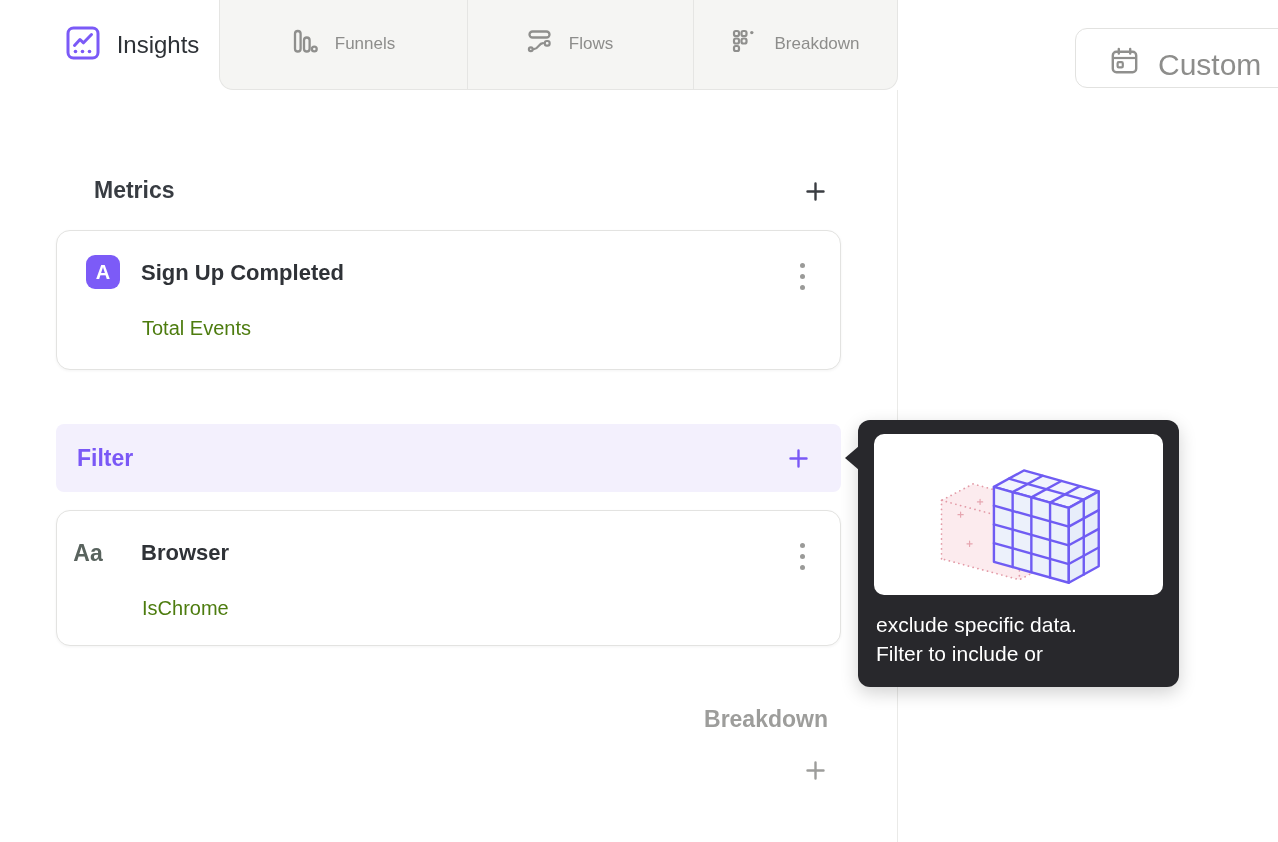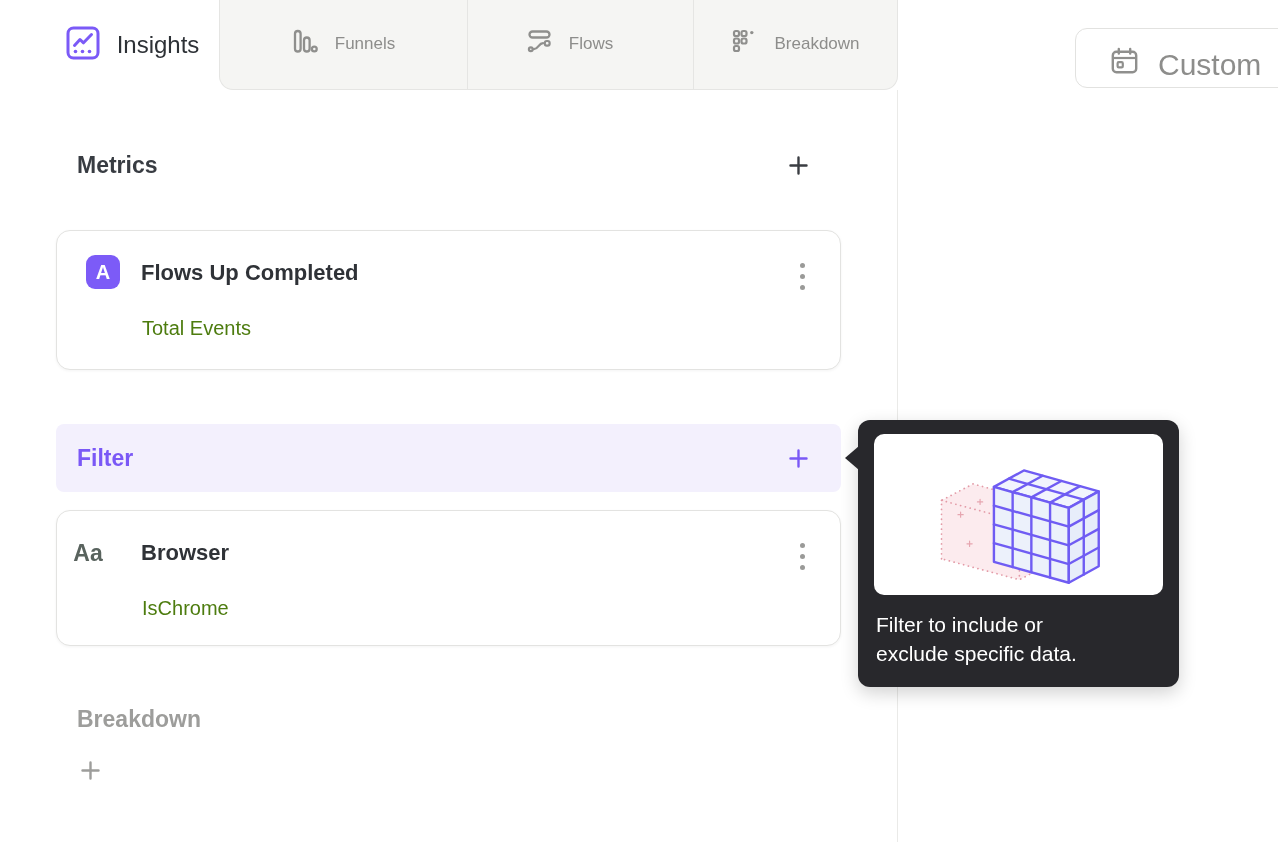--- a/index.html
+++ b/index.html
@@ -25,22 +25,22 @@
   .v-divider { position:absolute; left:897px; top:90px; width:1px; height:752px; background:#eaeae8; }
 
   
   .custom-btn { position:absolute; left:1075px; top:28px; width:240px; height:60px;
     background:#fff; border:1px solid #e2e2e0; border-radius:12px;
     display:flex; align-items:center; gap:18px; padding-left:33px; cursor:pointer; }
   .custom-btn span { color:#8d8d8b; font-size:30px;margin-top:14px; }
 
   
   .col { position:absolute; left:56px; top:0; width:785px; }
-  .section-head { position:absolute; left:0; width:785px; height:52px;
-    display:flex; align-items:flex-start; justify-content:space-between;
+  .section-head { position:absolute; left:17px; width:785px; height:52px;
+    display:flex; align-items:flex-end; justify-content:space-between;
     padding:0 30px 0 21px;gap:25px; }
   .section-head.metrics { top:152px; }
   .section-head.metrics .section-title { color:#383c42; }
   .section-head.metrics .plus { color:#3a3d42; }
   .section-head.breakdown { top:706px;flex-direction:column; }
   .section-head.breakdown .section-title { color:#9d9d9b; }
   .section-head.breakdown .plus { color:#9d9d9b; }
   .section-title { font-size:23px; font-weight:700; }
   .plus { width:26px; height:26px; display:flex; align-items:center; justify-content:center; cursor:pointer; }
 
@@ -159,21 +159,21 @@
       <span class="section-title">Metrics</span>
       <span class="plus">
         <svg width="25" height="25" viewBox="0 0 24 24" fill="none" stroke="currentColor">
           <path d="M12 4.3v15.4 M4.3 12h15.4" stroke-width="2.3" stroke-linecap="round"></path>
         </svg>
       </span>
     </div>
 
     <div class="card card-metric">
       <span class="badge-a">A</span>
-      <span class="card-title">Flows Up Completed</span>
+      <span class="card-title">Sign Up Completed</span>
       <span class="card-sub">Total Events</span>
       <span class="kebab">
         <span class="dot"></span>
           <span class="dot"></span>
           <span class="dot"></span>
       </span>
     </div>
 
     <div class="filter-row">
       <span class="section-title">Filter</span>
@@ -233,18 +233,18 @@
 
           <path d="M109 67 L149 45 M134 74 L174 52 M159 81 L199 59" fill="none"></path>
           <path d="M104 49 L204 77" fill="none"></path>
 
           <path d="M204 77 L204 177" fill="none"></path>
           <path d="M184 113 L224 91 M184 138 L224 116 M184 163 L224 141" fill="none"></path>
         </g>
       </svg>
     </div>
     <div class="caption">
+      <div>exclude specific data.</div>
       <div>Filter to include or</div>
-      <div>exclude specific data.</div>
     </div>
   </div>
 
 </div>
 
 </body></html>

